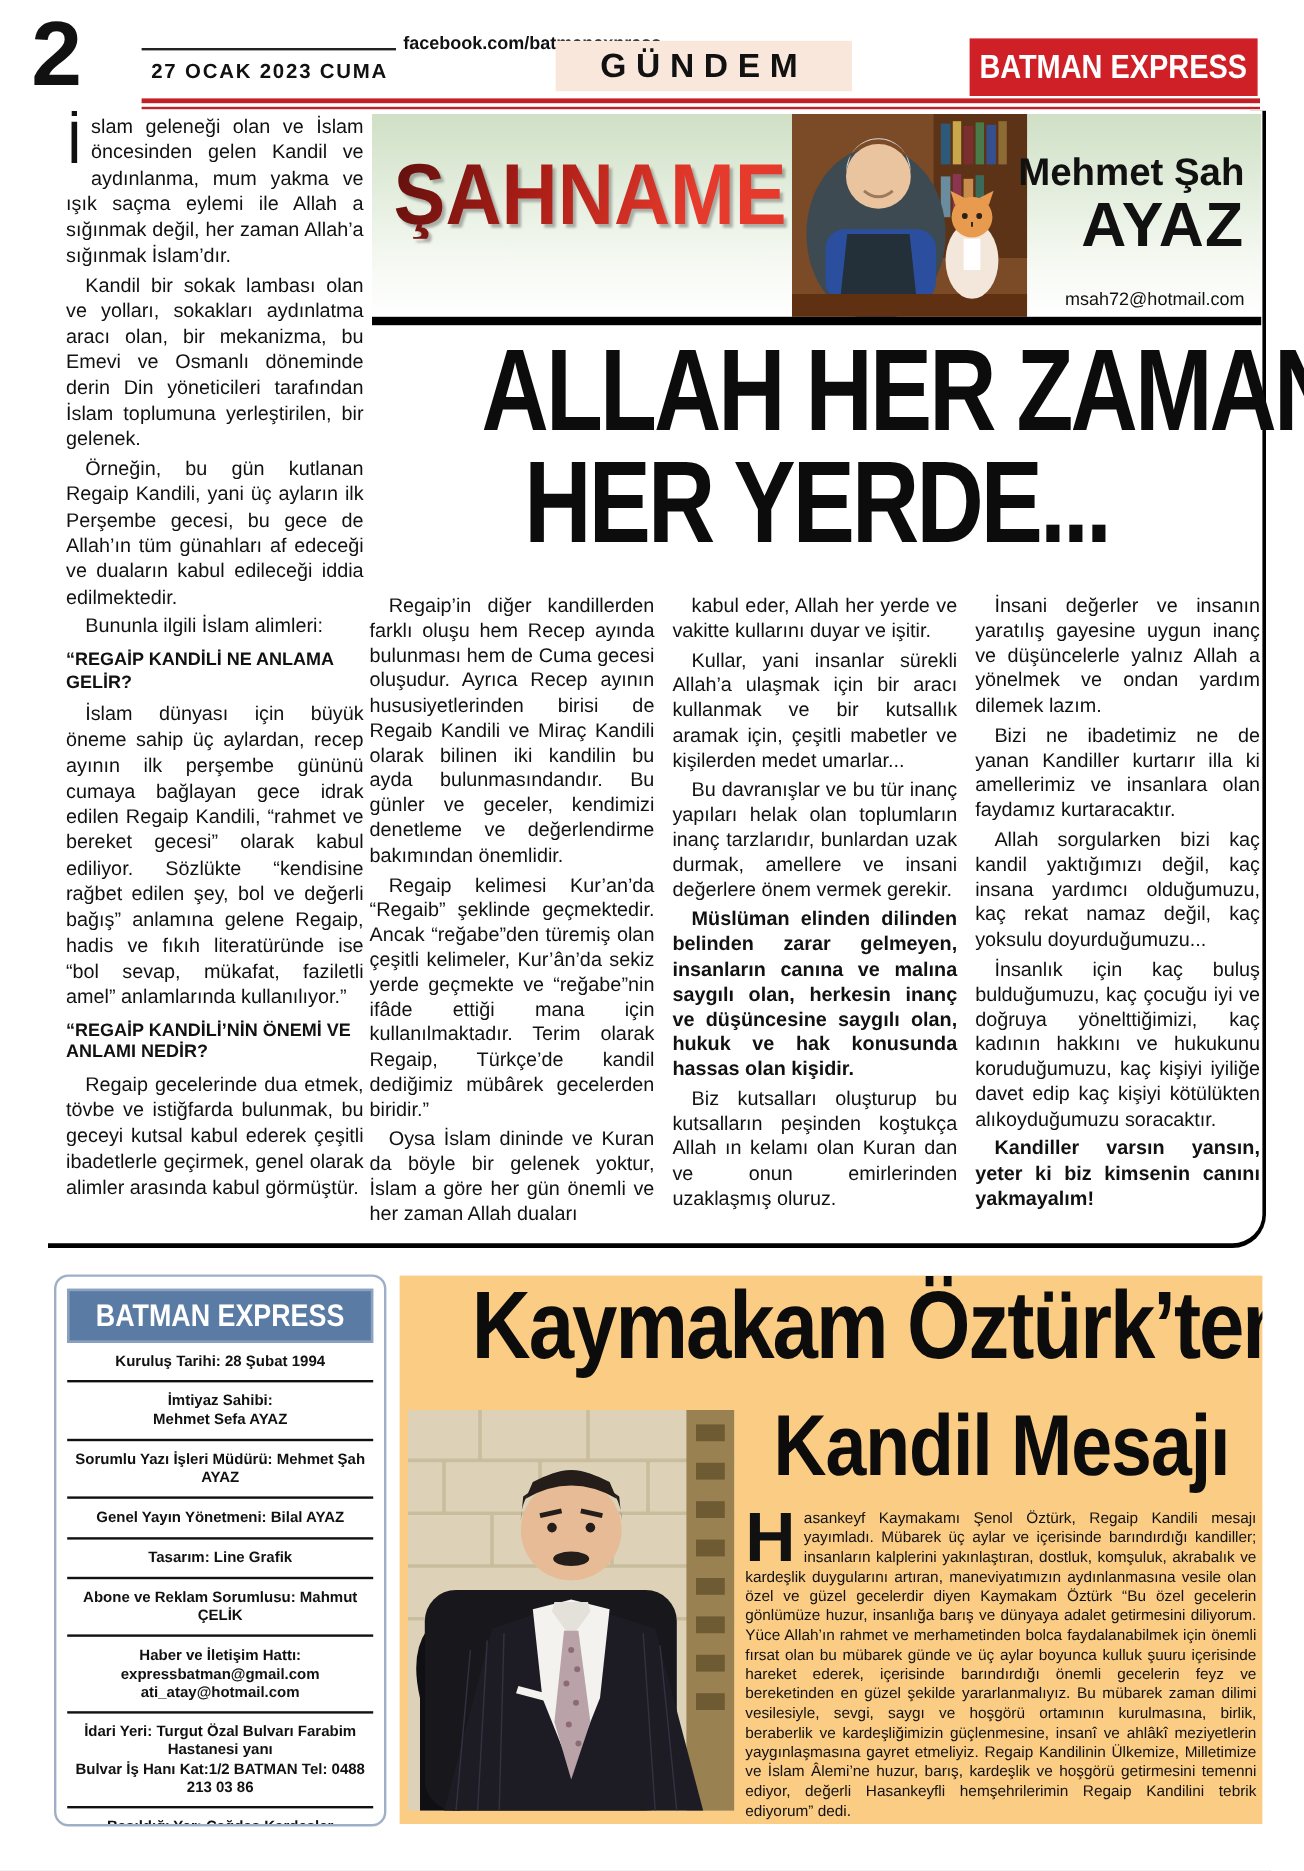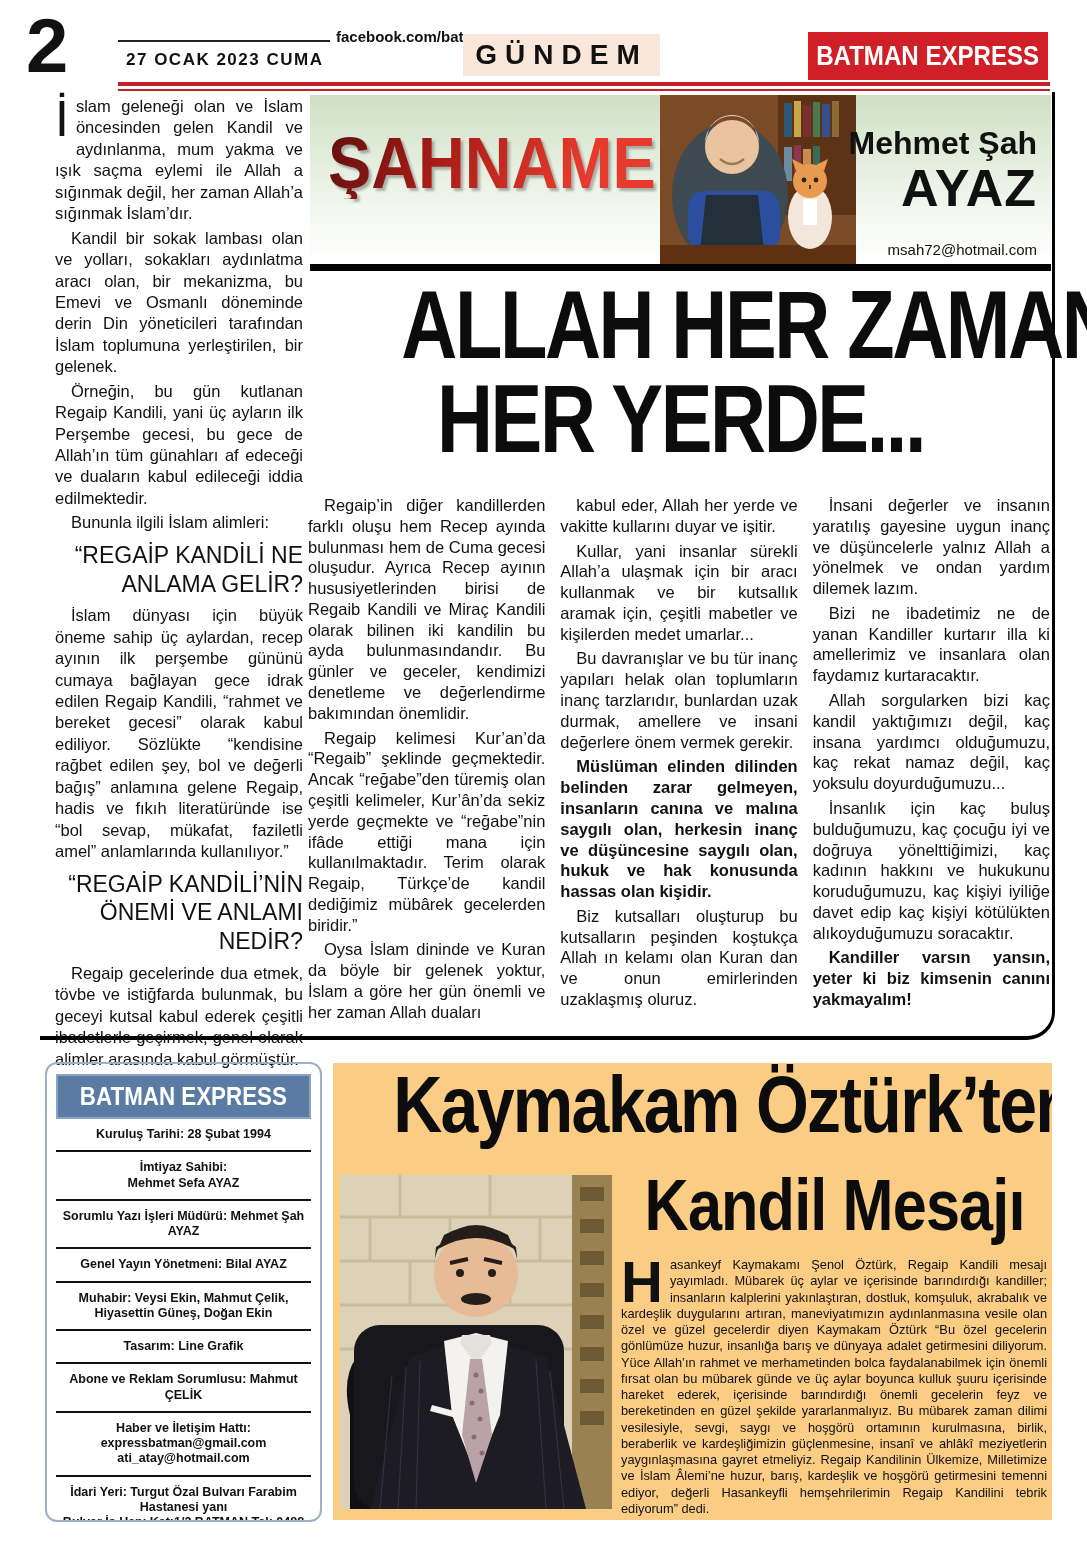--- a/index.html
+++ b/index.html
@@ -5,38 +5,38 @@
   html,body{margin:0;padding:0;background:#e8e8e8;}
   .page{position:relative;width:1087px;height:1559px;background:#fff;margin:0 auto;
         font-family:"Liberation Sans",sans-serif;color:#111;overflow:hidden;}
   .abs{position:absolute;}
   .pre{white-space:pre-line;}
   
   .pagenum{left:26px;top:8px;font-size:76px;font-weight:900;line-height:1;letter-spacing:-3px;}
   .hdr-line{left:118px;top:40px;width:212px;height:2px;background:#222;}
   .fb{left:336px;top:28px;font-size:15px;font-weight:700;}
   .date{left:126px;top:50px;font-size:17px;font-weight:700;letter-spacing:1.5px;}
-  .gundem{left:463px;top:34px;width:197px;height:42px;background:#f8e7da;
+  .gundem{left:463px;top:34px;width:247px;height:42px;background:#f8e7da;
           display:flex;align-items:center;justify-content:center;
           font-size:28px;font-weight:700;letter-spacing:8px;}
   .brand-top{left:808px;top:32px;width:240px;height:48px;background:#cf2027;color:#fff;
              display:flex;align-items:center;justify-content:center;font-weight:900;font-size:28px;}
   .squeeze{display:inline-block;transform:scaleX(0.86);transform-origin:center;white-space:nowrap;}
   .red-rule{left:118px;top:82px;width:932px;height:3px;
             border-top:4px solid #c22026;border-bottom:2px solid #c22026;}
   
   .art-frame{left:40px;top:92px;width:1012px;height:944px;
              border-right:3px solid #000;border-bottom:4px solid #000;
              border-bottom-right-radius:28px;}
   
   .lead-col{left:55px;top:96px;width:248px;font-size:16.5px;line-height:1.3;text-align:justify;}
   .lead-col p{margin:0 0 3px;text-indent:16px;}
   .lead-col p.noindent{text-indent:0;}
-  .lead-head{font-weight:400;text-align:right;text-indent:0 !important;
-             font-size:23px;line-height:1.25;margin:7px 0 !important;}
+  .lead-head{font-weight:700;text-align:left;text-indent:0 !important;
+             font-size:15px;line-height:1.25;margin:7px 0 !important;}
   .dropcap{float:left;font-size:50px;line-height:42px;padding:2px 7px 0 0;font-weight:400;}
   
   .masthead{left:310px;top:95px;width:741px;height:169px;
             background:linear-gradient(#cfe0c5,#f4f8f1 70%,#ffffff);}
   .sahname{position:absolute;left:18px;top:32px;font-size:72px;font-weight:900;line-height:1;
            transform:scaleX(0.9);transform-origin:left center;
            background:linear-gradient(115deg,#5e100d 0%,#a91d16 35%,#e63a2c 75%);
            -webkit-background-clip:text;background-clip:text;color:transparent;
            filter:drop-shadow(3px 3px 1px rgba(90,90,90,.45));}
   .mast-photo{position:absolute;left:350px;top:0;width:196px;height:169px;}
@@ -175,22 +175,20 @@
 
   <div class="abs imprint">
     <div class="imprint-logo">
       <span class="squeeze">BATMAN EXPRESS</span>
     </div>
     <div class="imprint-row pre">Kuruluş Tarihi: 28 Şubat 1994</div>
     <div class="imprint-row pre">İmtiyaz Sahibi:
 Mehmet Sefa AYAZ</div>
     <div class="imprint-row pre">Sorumlu Yazı İşleri Müdürü: Mehmet Şah AYAZ</div>
     <div class="imprint-row pre">Genel Yayın Yönetmeni: Bilal AYAZ</div>
-    <div class="imprint-row pre">Muhabir: Veysi Ekin, Mahmut Çelik,
-Hiyasettin Güneş, Doğan Ekin</div>
     <div class="imprint-row pre">Tasarım: Line Grafik</div>
     <div class="imprint-row pre">Abone ve Reklam Sorumlusu: Mahmut ÇELİK</div>
     <div class="imprint-row pre">Haber ve İletişim Hattı:
 expressbatman@gmail.com
 ati_atay@hotmail.com</div>
     <div class="imprint-row pre">İdari Yeri: Turgut Özal Bulvarı Farabim Hastanesi yanı
 Bulvar İş Hanı Kat:1/2 BATMAN Tel: 0488 213 03 86</div>
     <div class="imprint-row pre">Basıldığı Yer: Çağdaş Kardeşler Matbaacılık
 Bahçelievler Mah. 1601 Sokak No:4  -  BATMAN
 TLF: 0488 212 28 33</div>

